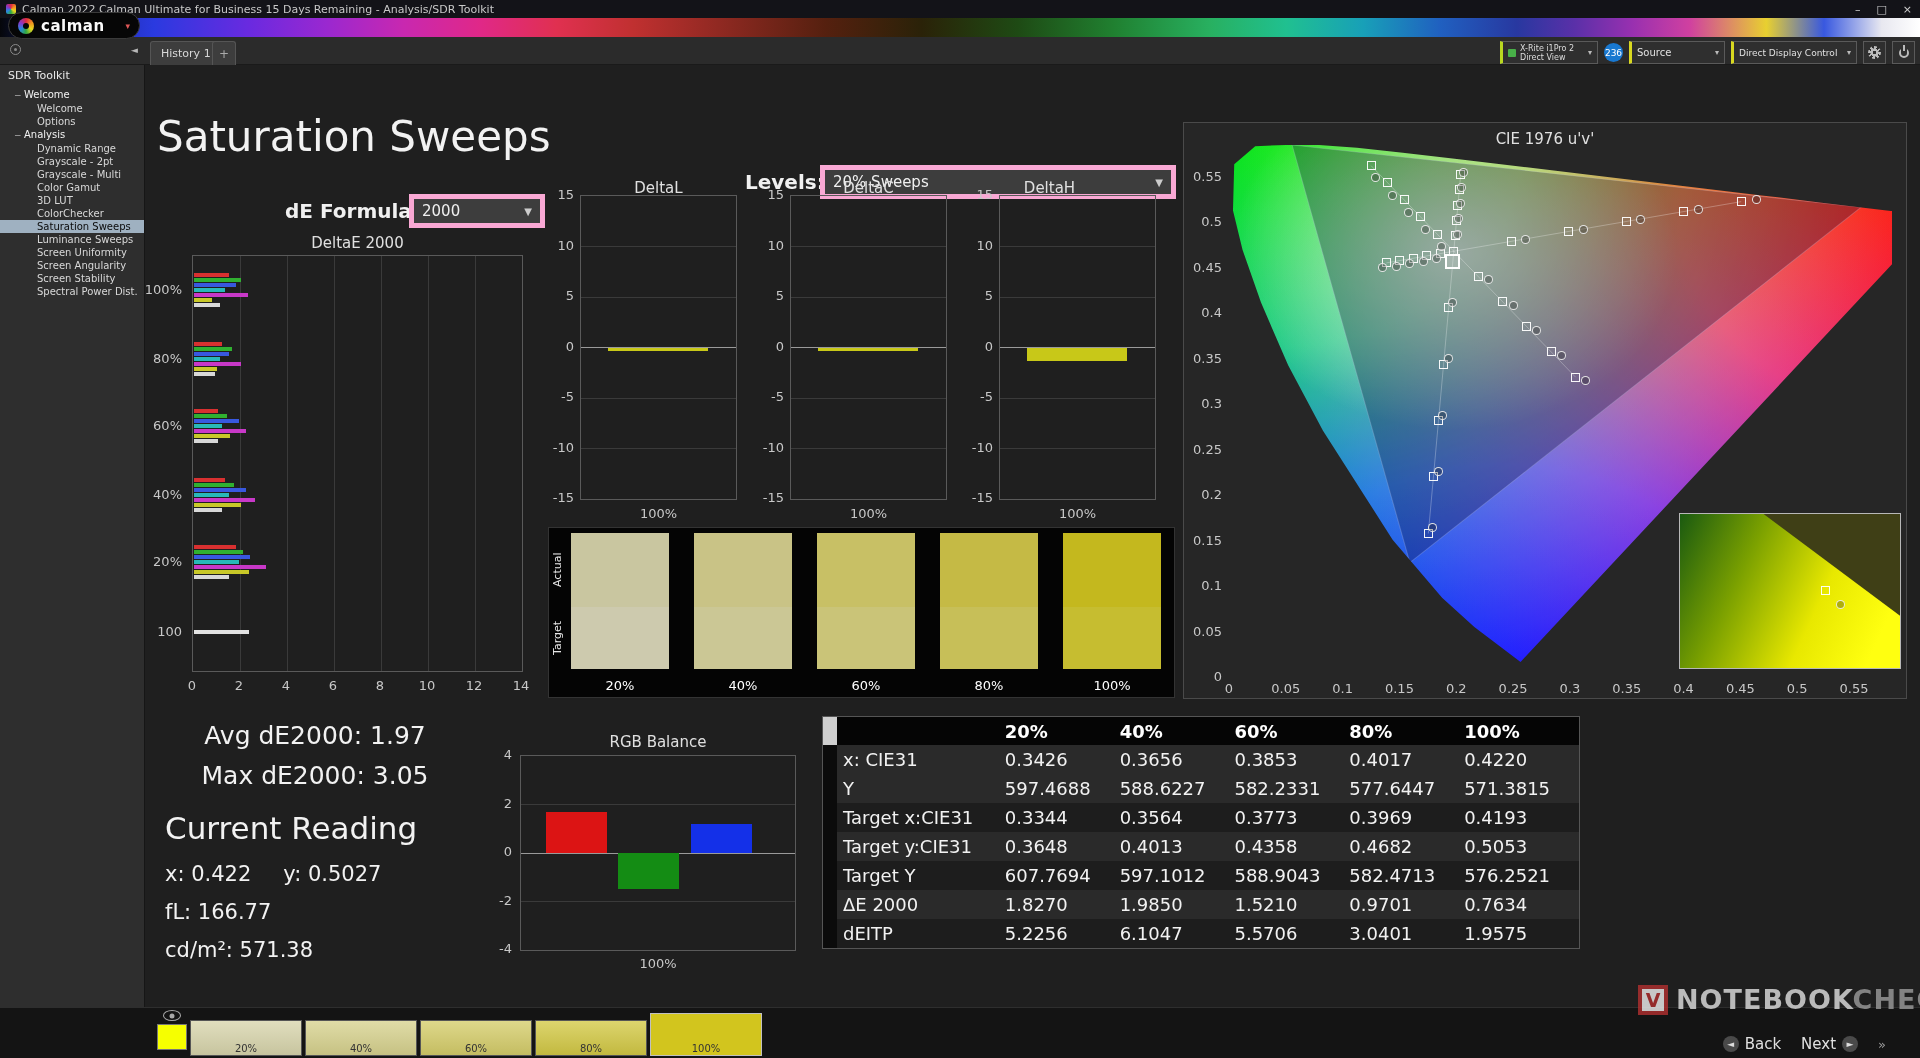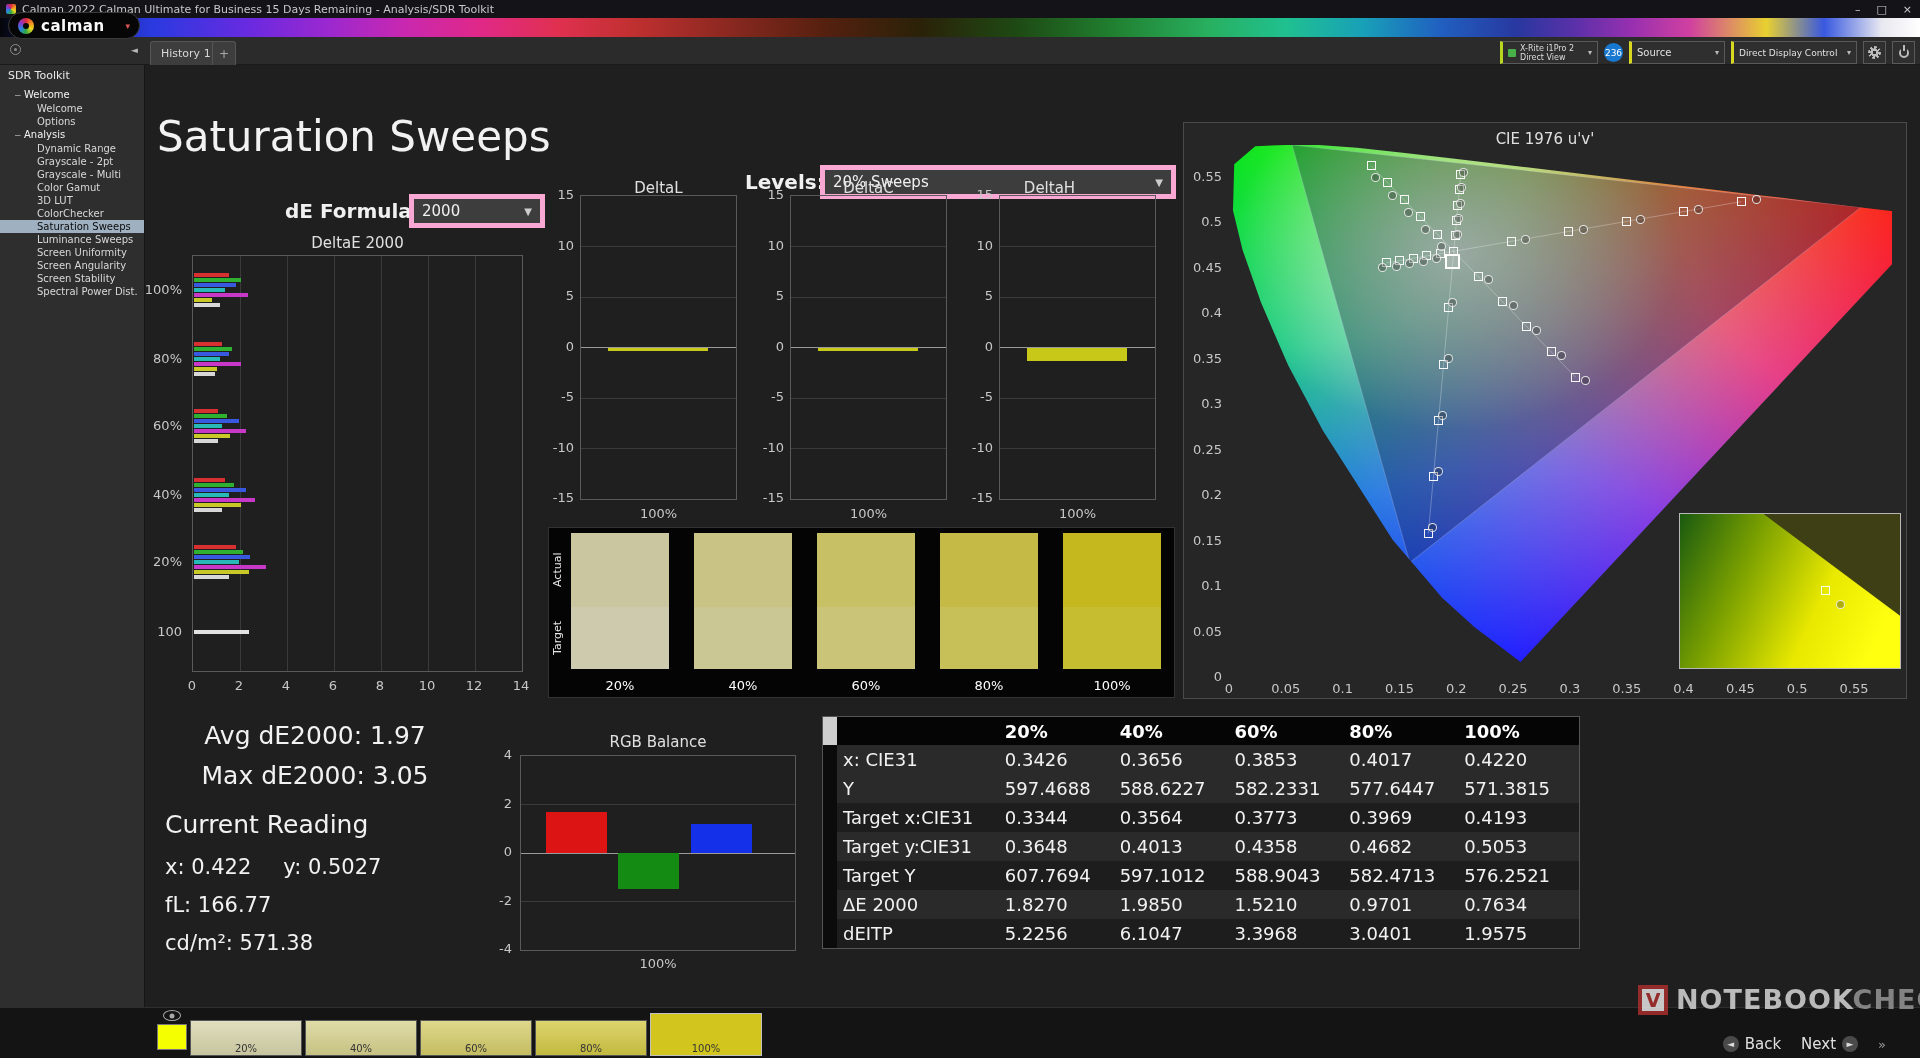--- a/index.html
+++ b/index.html
@@ -111,21 +111,21 @@
 .m-ci{position:absolute;width:9px;height:9px;border:1px solid rgba(235,235,235,0.95);border-radius:50%;background:rgba(25,25,25,0.3);}
 .m-hl{position:absolute;width:15px;height:15px;border:2px solid #ffffff;background:rgba(255,255,255,0.15);}
 .cie-inset{position:absolute;left:495px;top:390px;width:222px;height:156px;border:1px solid #b8b8b8;overflow:hidden;
  background:linear-gradient(115deg,#1a5a10 0%,#7aa000 30%,#e8e800 62%,#ffff10 88%);}
 .inset-dark{position:absolute;right:0;top:0;width:100%;height:100%;background:#3f3f16;
  clip-path:polygon(38% 0,100% 0,100% 66%);}
 
 
 .avgmax{position:absolute;left:150px;top:716px;width:330px;text-align:center;font-size:25px;color:#f2f2f2;line-height:40px;}
 .current{position:absolute;left:165px;top:810px;color:#f2f2f2;}
-.cr-title{font-size:25px;margin-bottom:16px;}
+.cr-title{font-size:31px;margin-bottom:16px;}
 .cr-xy{display:flex;gap:32px;font-size:21px;}
 .cr-line{font-size:21px;margin-top:14px;}
 
 
 #rgb-plot{position:absolute;left:520px;top:755px;width:276px;height:196px;border:1px solid #5a5a5a;}
 #rgb-ylabels{position:absolute;left:484px;top:755px;width:32px;height:196px;}
 .rgb-xlab{position:absolute;left:520px;top:956px;width:276px;text-align:center;font-size:13px;color:#c8c8c8;}
 
 
 .results-table{position:absolute;left:822px;top:716px;width:758px;border:1px solid #555;background:#151515;}
@@ -650,21 +650,21 @@
           <div class="td">1.8270</div>
           <div class="td">1.9850</div>
           <div class="td">1.5210</div>
           <div class="td">0.9701</div>
           <div class="td">0.7634</div>
         </div>
         <div class="tr odd">
           <div class="td first">dEITP</div>
           <div class="td">5.2256</div>
           <div class="td">6.1047</div>
-          <div class="td">3.3968</div>
+          <div class="td">5.5706</div>
           <div class="td">3.0401</div>
           <div class="td">1.9575</div>
         </div>
       </div>
   </div>
 
   <div class="bottombar">
     <div class="eye-module">
       <div class="eye"></div>
       <div id="eye-color" style="background: rgb(246, 255, 0);"></div>

